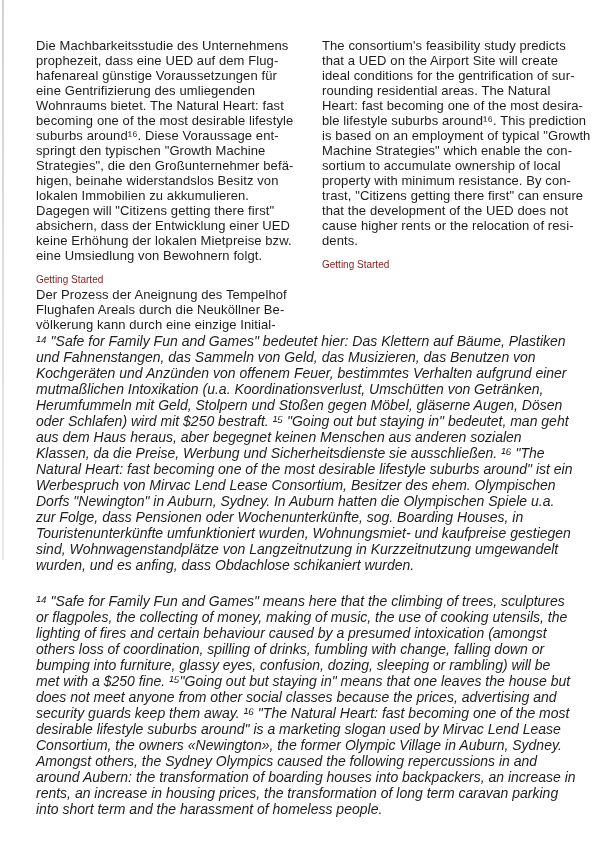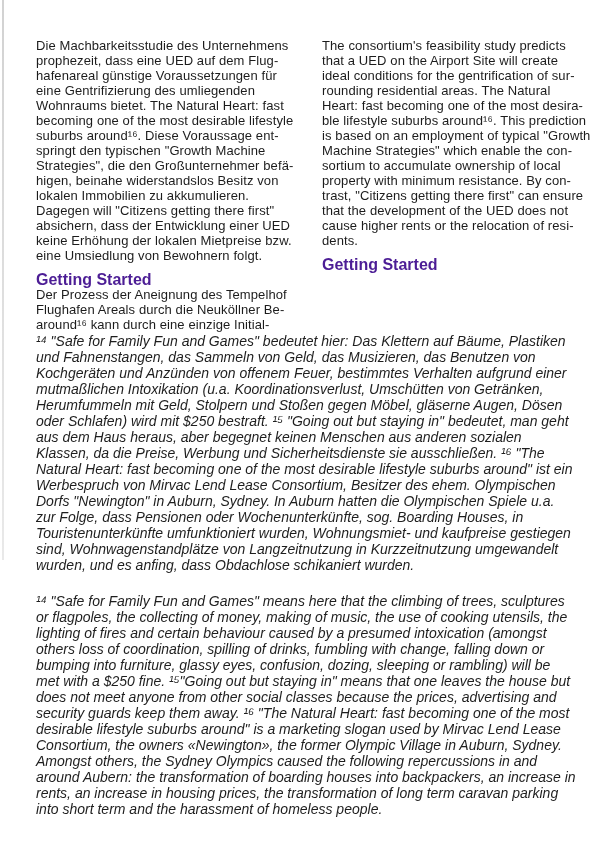--- a/index.html
+++ b/index.html
@@ -33,24 +33,24 @@
   .col-right { left: 322px; }
   .body-text {
     font-size: 13px;
     line-height: 15px;
     white-space: pre;
     letter-spacing: 0.1px;
     color: #1c1c1c;
   }
   .section-heading {
     margin-top: 9px;
-    font-size: 16px;
+    font-size: 10px;
     line-height: 15px;
-    font-weight: bold;
-    color: #4c1d95;
+    font-weight: normal;
+    color: #7f1d1d;
   }
   .footnotes {
     position: absolute;
     left: 36px;
     top: 333px;
     width: 548px;
   }
   .footnote {
     font-style: italic;
     font-size: 14px;
@@ -81,21 +81,21 @@
 Strategies", die den Großunternehmer befä-
 higen, beinahe widerstandslos Besitz von
 lokalen Immobilien zu akkumulieren.
 Dagegen will "Citizens getting there first"
 absichern, dass der Entwicklung einer UED
 keine Erhöhung der lokalen Mietpreise bzw.
 eine Umsiedlung von Bewohnern folgt.</div>
     <div class="section-heading">Getting Started</div>
     <div class="body-text">Der Prozess der Aneignung des Tempelhof
 Flughafen Areals durch die Neuköllner Be-
-around¹⁶ kann durch eine einzige Initial-</div>
+völkerung kann durch eine einzige Initial-</div>
   </div>
 
   <div class="column col-right">
     <div class="body-text">The consortium's feasibility study predicts
 that a UED on the Airport Site will create
 ideal conditions for the gentrification of sur-
 rounding residential areas. The Natural
 Heart: fast becoming one of the most desira-
 ble lifestyle suburbs around¹⁶. This prediction
 is based on an employment of typical "Growth

